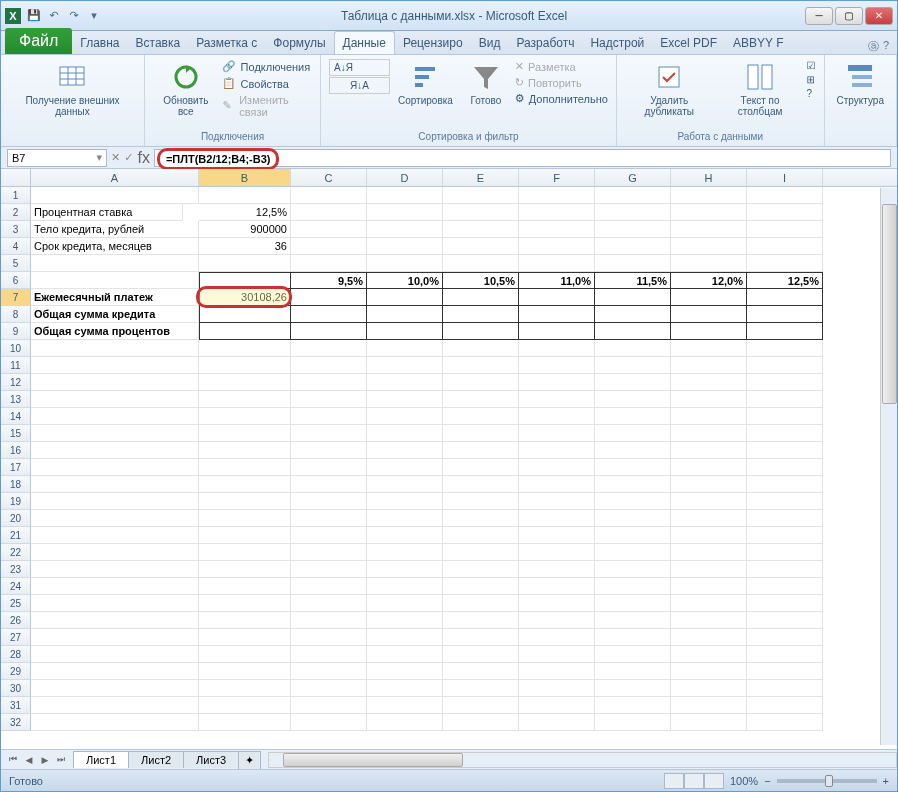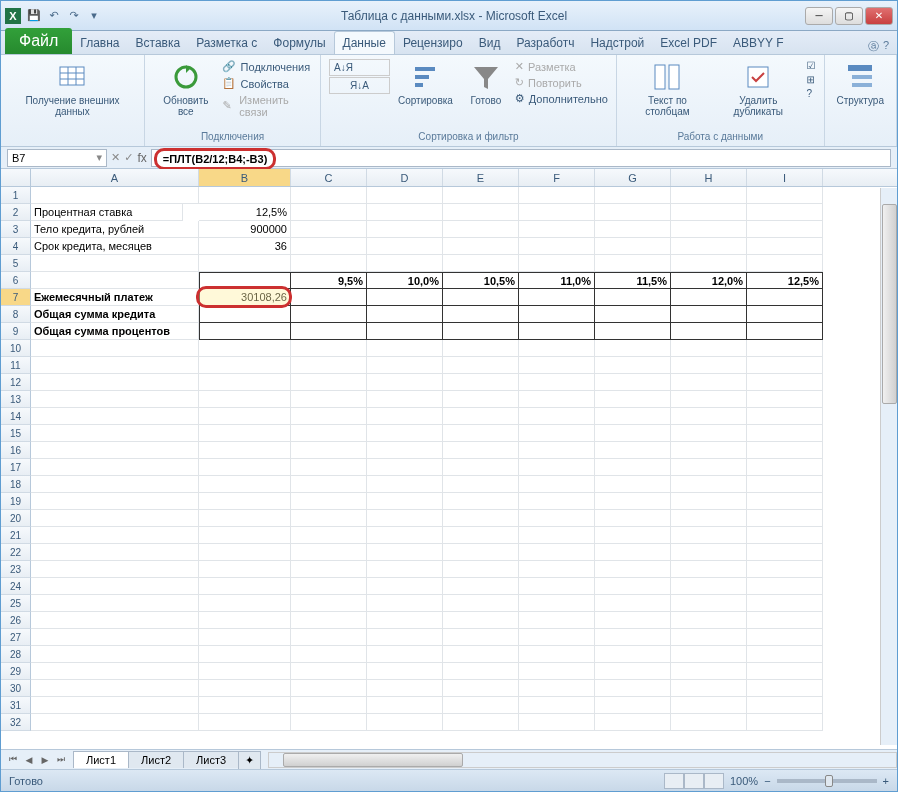--- a/index.html
+++ b/index.html
@@ -22,21 +22,21 @@
 .rgroup-content{display:flex;gap:4px;align-items:flex-start}
 .rgroup-label{text-align:center;color:#5a7a9a;font-size:10px;padding-top:2px}
 .rbig{display:flex;flex-direction:column;align-items:center;gap:2px;padding:2px 4px;min-width:50px}
 .rbig-icon{width:32px;height:32px}
 .rbig-label{font-size:10px;text-align:center;color:#3a5a7a;line-height:1.1}
 .rsmall{display:flex;align-items:center;gap:4px;font-size:10px;color:#3a5a7a;padding:1px 0}
 .rsmall-icon{width:14px;height:14px}
 .rcol{display:flex;flex-direction:column;gap:1px}
 .namebox-row{height:22px;background:#e6eff8;display:flex;align-items:center;border-bottom:1px solid #b6c8da;padding:0 6px;gap:4px}
 .namebox{width:100px;height:18px;background:#fff;border:1px solid #aab8c8;display:flex;align-items:center;padding:0 4px;font-size:11px}
-.fx-label{color:#666;font-size:12px}
+.fx-label{color:#666;font-size:16px}
 .formula-bar{flex:1;height:18px;background:#fff;border:1px solid #aab8c8;display:flex;align-items:center;padding:0 4px;position:relative}
 .formula-highlight{position:absolute;left:2px;top:-2px;height:22px;border:3px solid #cc3030;border-radius:10px;padding:0 6px;display:flex;align-items:center;font-weight:bold;background:#fff}
 .grid-area{position:relative;height:580px;overflow:hidden;background:#fff}
 .colheads{display:flex;height:18px;background:linear-gradient(#f6f9fc,#e8eef4);border-bottom:1px solid #b6c8da}
 .rowhead-spacer{width:30px;border-right:1px solid #b6c8da;background:linear-gradient(#f6f9fc,#e8eef4)}
 .colhead{border-right:1px solid #d0dae4;display:flex;align-items:center;justify-content:center;color:#3a5a7a;font-size:11px}
 .colhead.sel{background:#f8d888}
 .gridbody{display:flex}
 .rowheads{width:30px;display:flex;flex-direction:column}
 .rowhead{height:17px;border-bottom:1px solid #d0dae4;border-right:1px solid #b6c8da;background:linear-gradient(#f6f9fc,#e8eef4);display:flex;align-items:center;justify-content:center;color:#3a5a7a;font-size:10px}
@@ -179,33 +179,33 @@
             <span>Дополнительно</span>
           </div>
       </div>
     </div>
     <div class="rgroup-label">Сортировка и фильтр</div>
   </div>
   <div class="rgroup">
     <div class="rgroup-content">
       <div class="rbig">
         <svg class="rbig-icon" viewBox="0 0 32 32">
+            <rect x="6" y="6" width="20" height="20" fill="#fff" stroke="#5a8ac0"></rect>
+            <path d="M10 16l4 4 8-8" stroke="#c84040" stroke-width="2" fill="none"></path>
+          </svg>
+        <div class="rbig-label">Удалить
+дубликаты</div>
+      </div>
+      <div class="rbig">
+        <svg class="rbig-icon" viewBox="0 0 32 32">
             <rect x="4" y="4" width="10" height="24" fill="#fff" stroke="#5a8ac0"></rect>
             <rect x="18" y="4" width="10" height="24" fill="#fff" stroke="#5a8ac0"></rect>
           </svg>
         <div class="rbig-label">Текст по
 столбцам</div>
-      </div>
-      <div class="rbig">
-        <svg class="rbig-icon" viewBox="0 0 32 32">
-            <rect x="6" y="6" width="20" height="20" fill="#fff" stroke="#5a8ac0"></rect>
-            <path d="M10 16l4 4 8-8" stroke="#c84040" stroke-width="2" fill="none"></path>
-          </svg>
-        <div class="rbig-label">Удалить
-дубликаты</div>
       </div>
       <div class="rcol">
         <div class="rsmall">☑</div>
         <div class="rsmall">⊞</div>
         <div class="rsmall">?</div>
       </div>
     </div>
     <div class="rgroup-label">Работа с данными</div>
   </div>
   <div class="rgroup">

